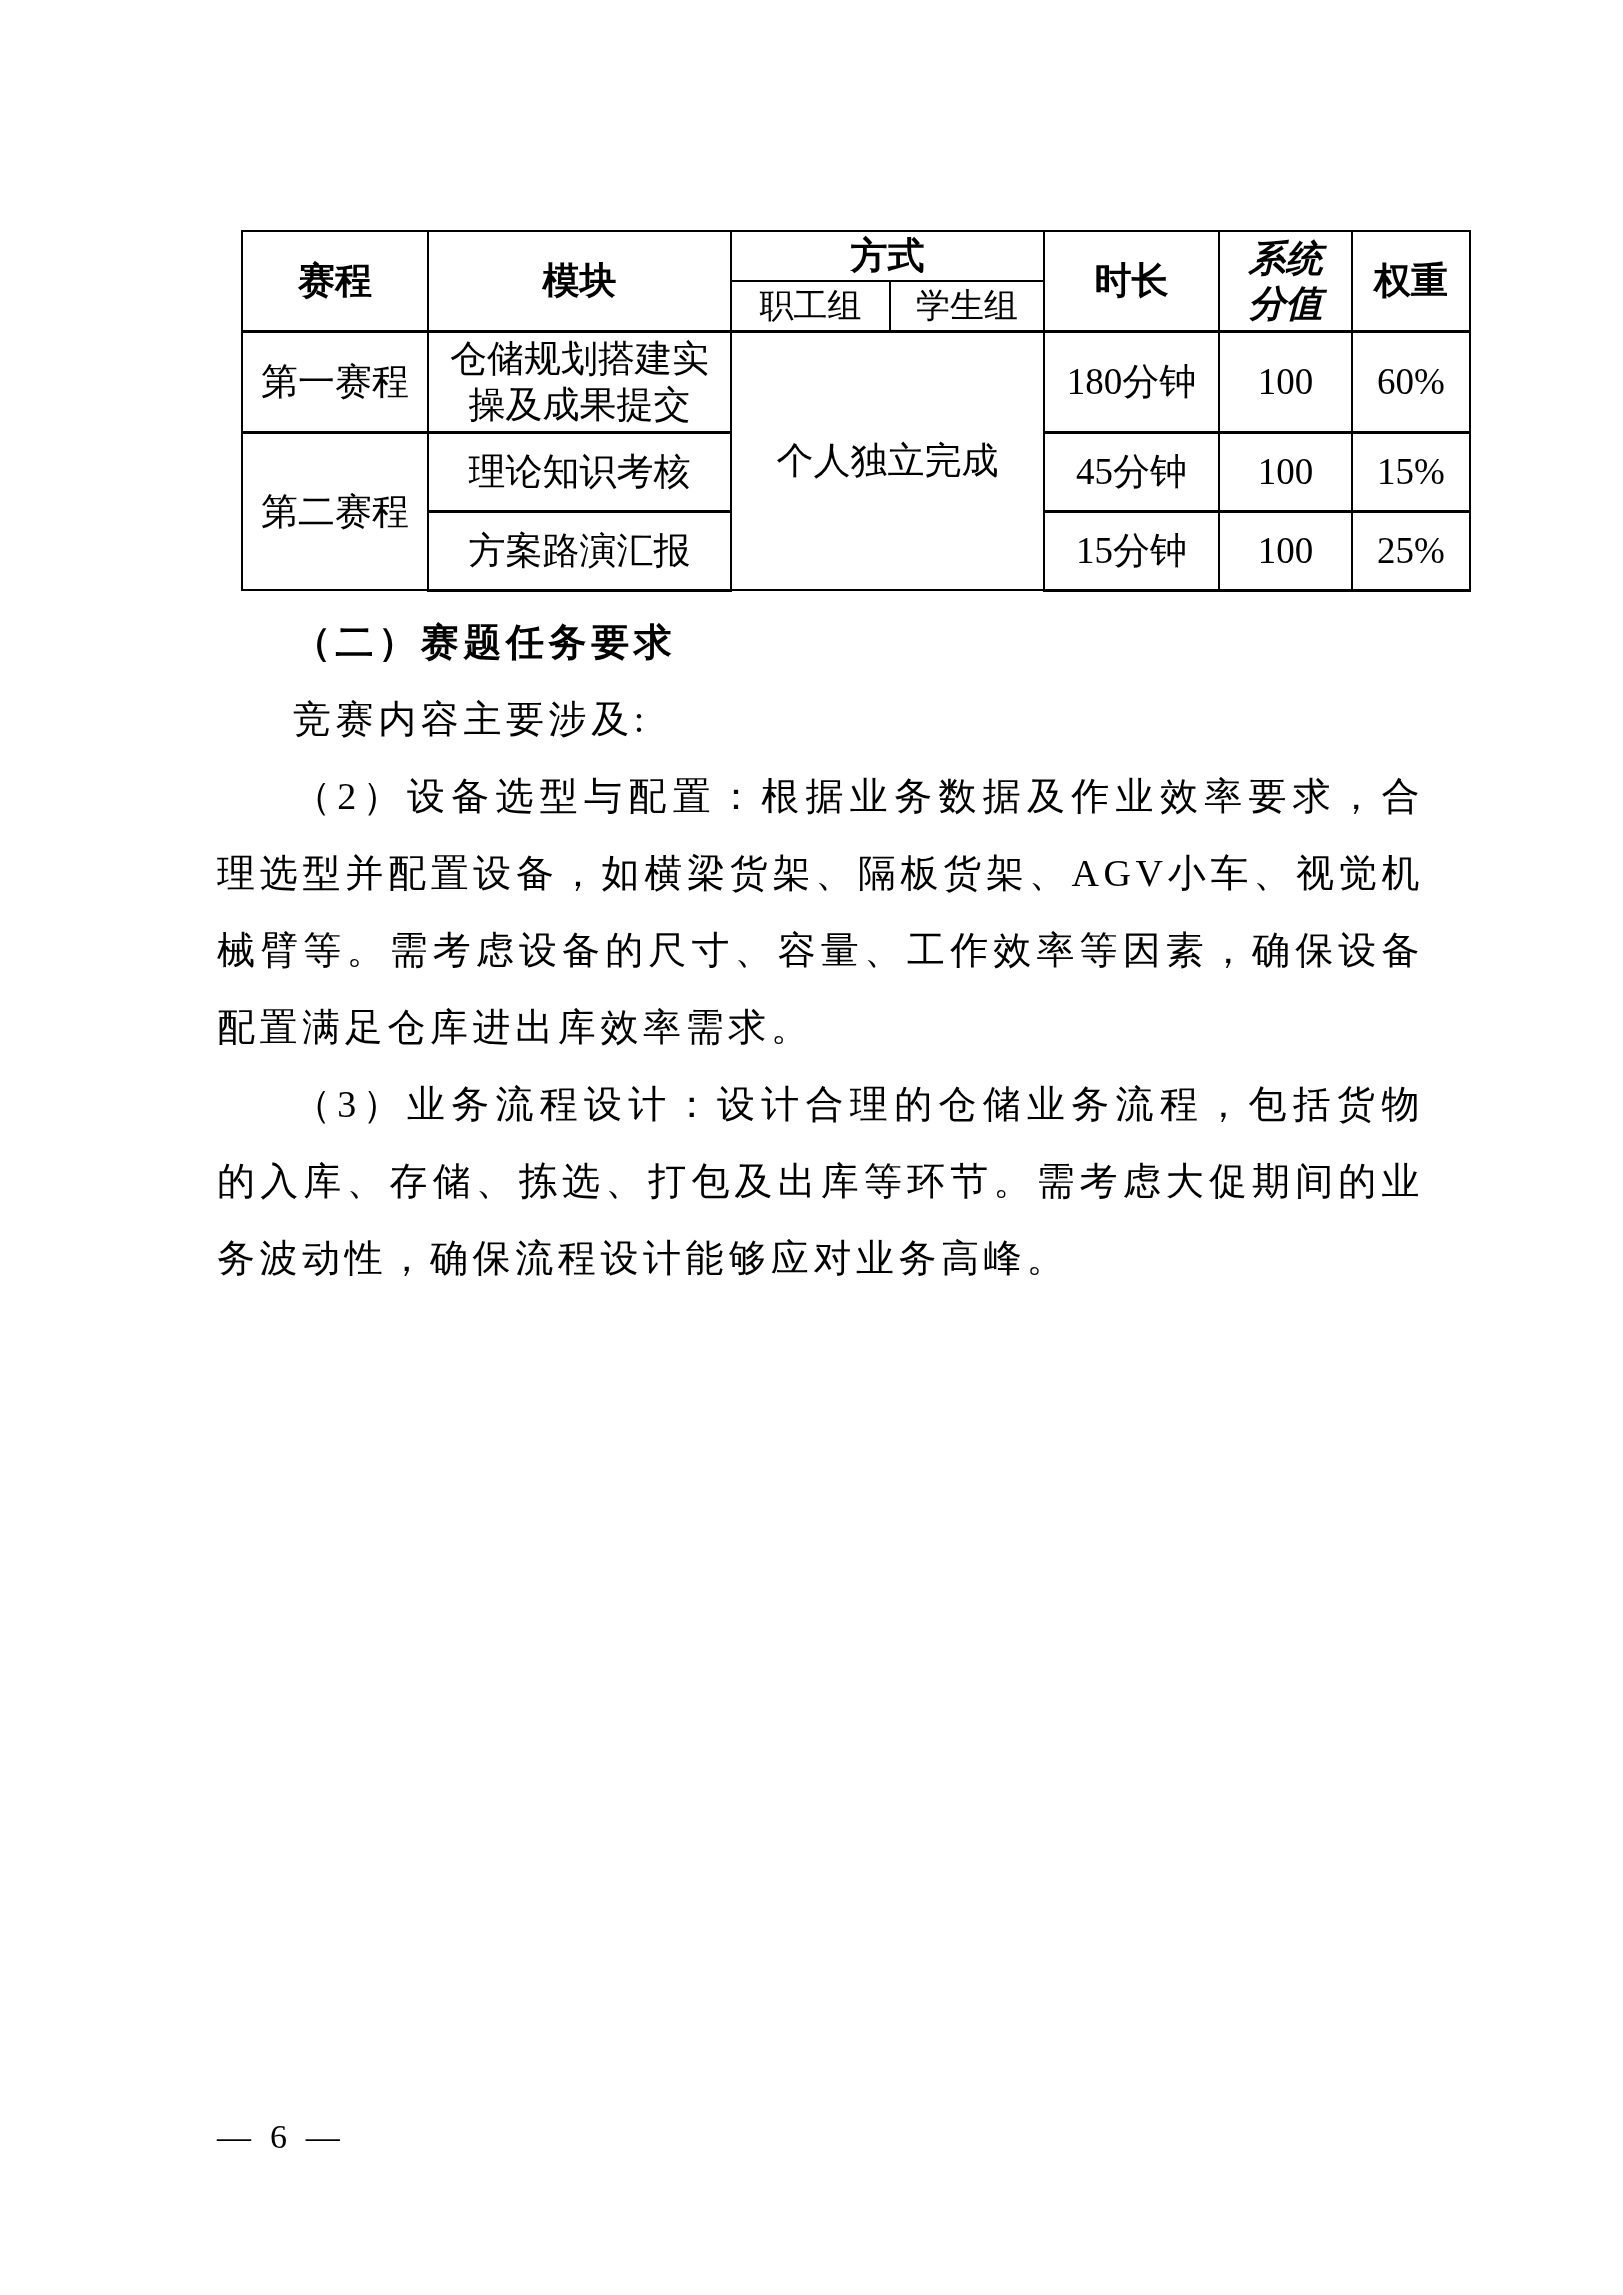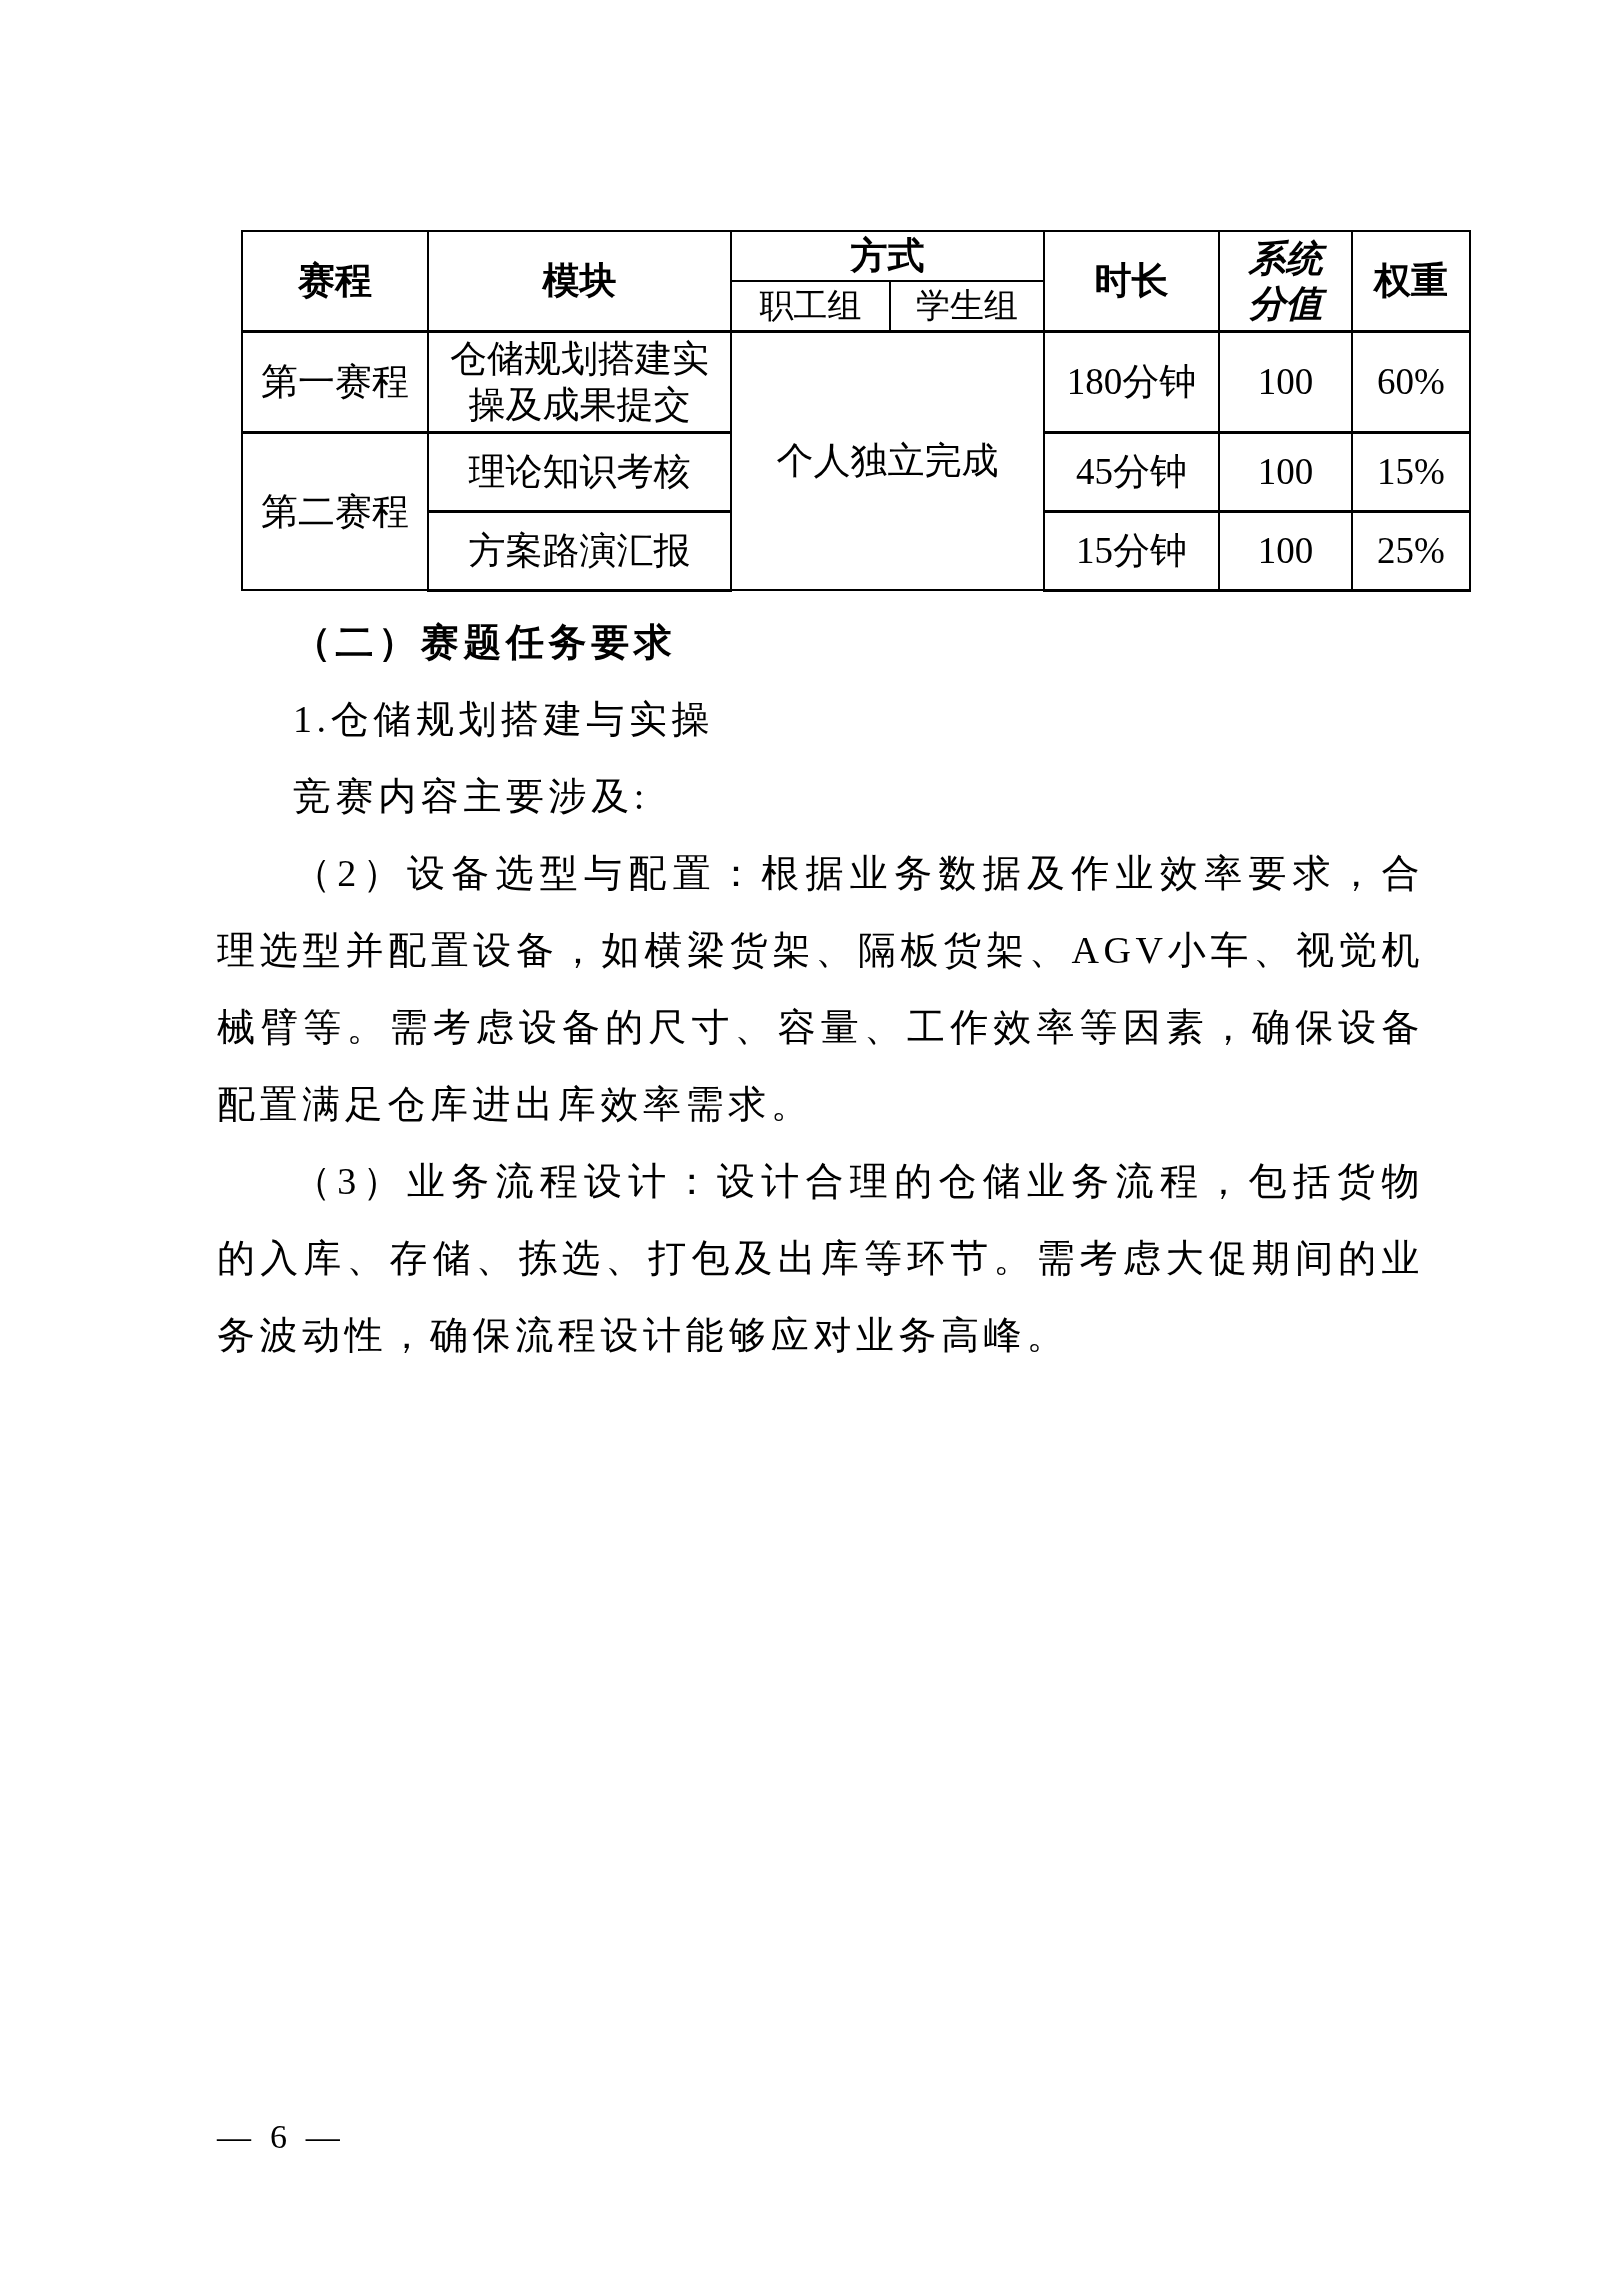--- a/index.html
+++ b/index.html
@@ -135,21 +135,20 @@
         <td>方案路演汇报</td>
         <td>15分钟</td>
         <td>100</td>
         <td>25%</td>
       </tr>
     </tbody>
   </table>
 
   <div class="textblock">
     <p class="section-heading">（二）赛题任务要求</p>
-    <p>1.仓储规划搭建与实操</p>
     <p>竞赛内容主要涉及:</p>
     <p>（2）设备选型与配置：根据业务数据及作业效率要求，合理选型并配置设备，如横梁货架、隔板货架、AGV小车、视觉机械臂等。需考虑设备的尺寸、容量、工作效率等因素，确保设备配置满足仓库进出库效率需求。</p>
     <p>（3）业务流程设计：设计合理的仓储业务流程，包括货物的入库、存储、拣选、打包及出库等环节。需考虑大促期间的业务波动性，确保流程设计能够应对业务高峰。</p>
   </div>
 
   <div class="page-num">— 6 —</div>
 
 </div>
 
 

